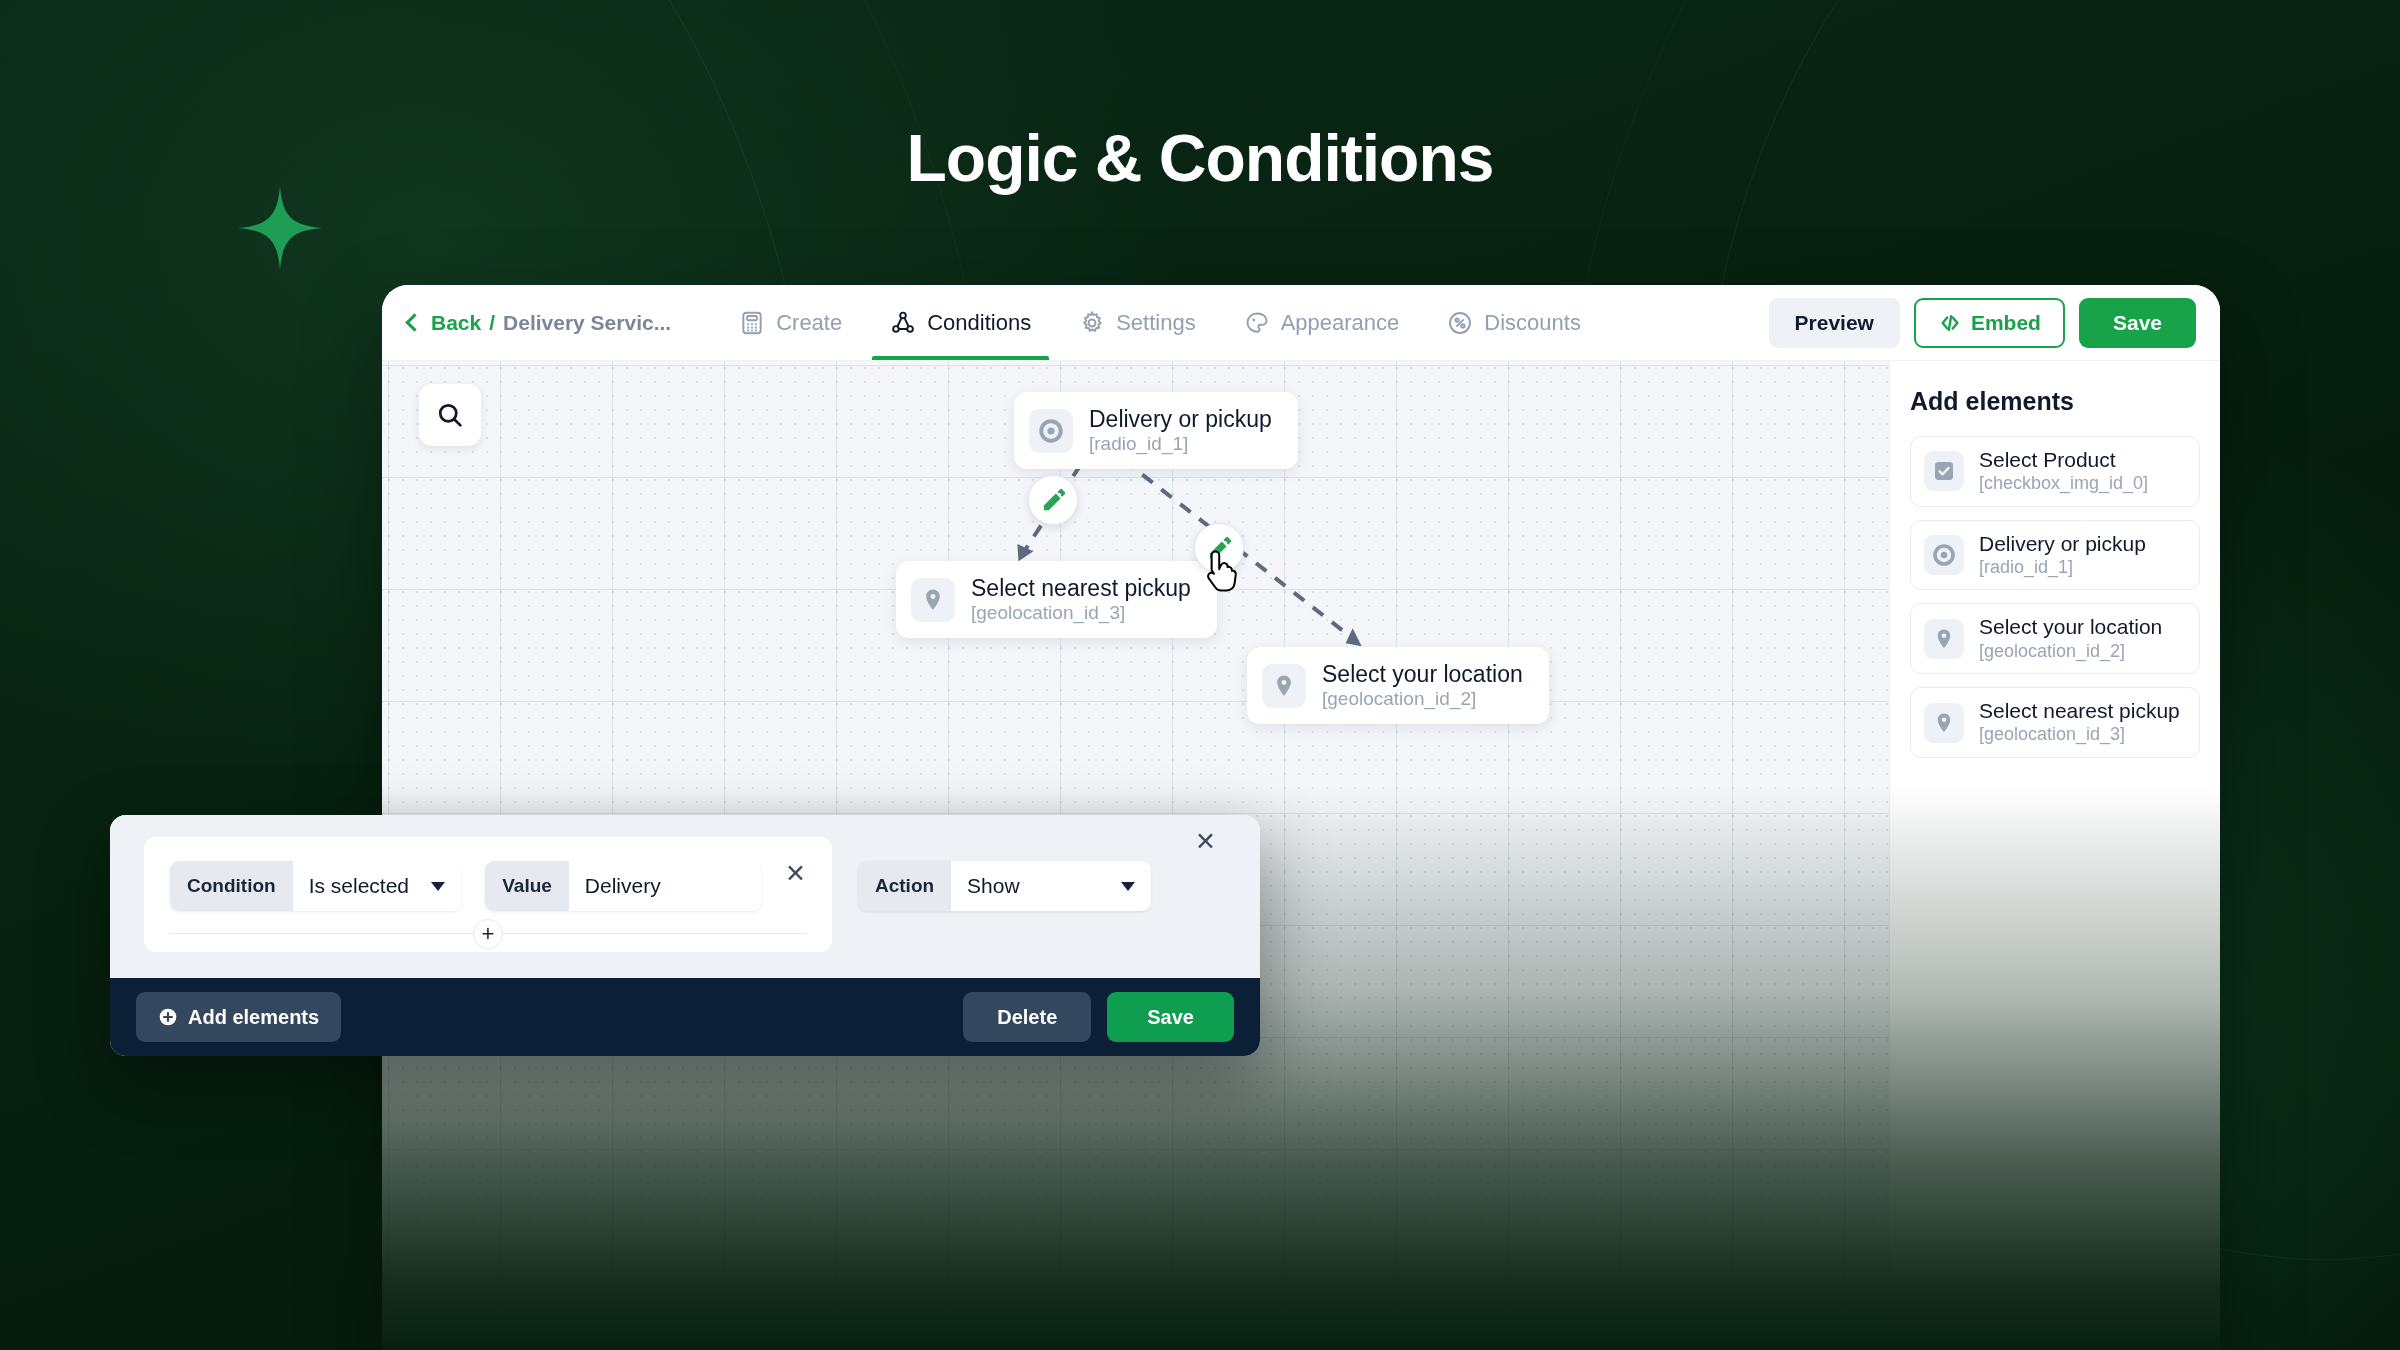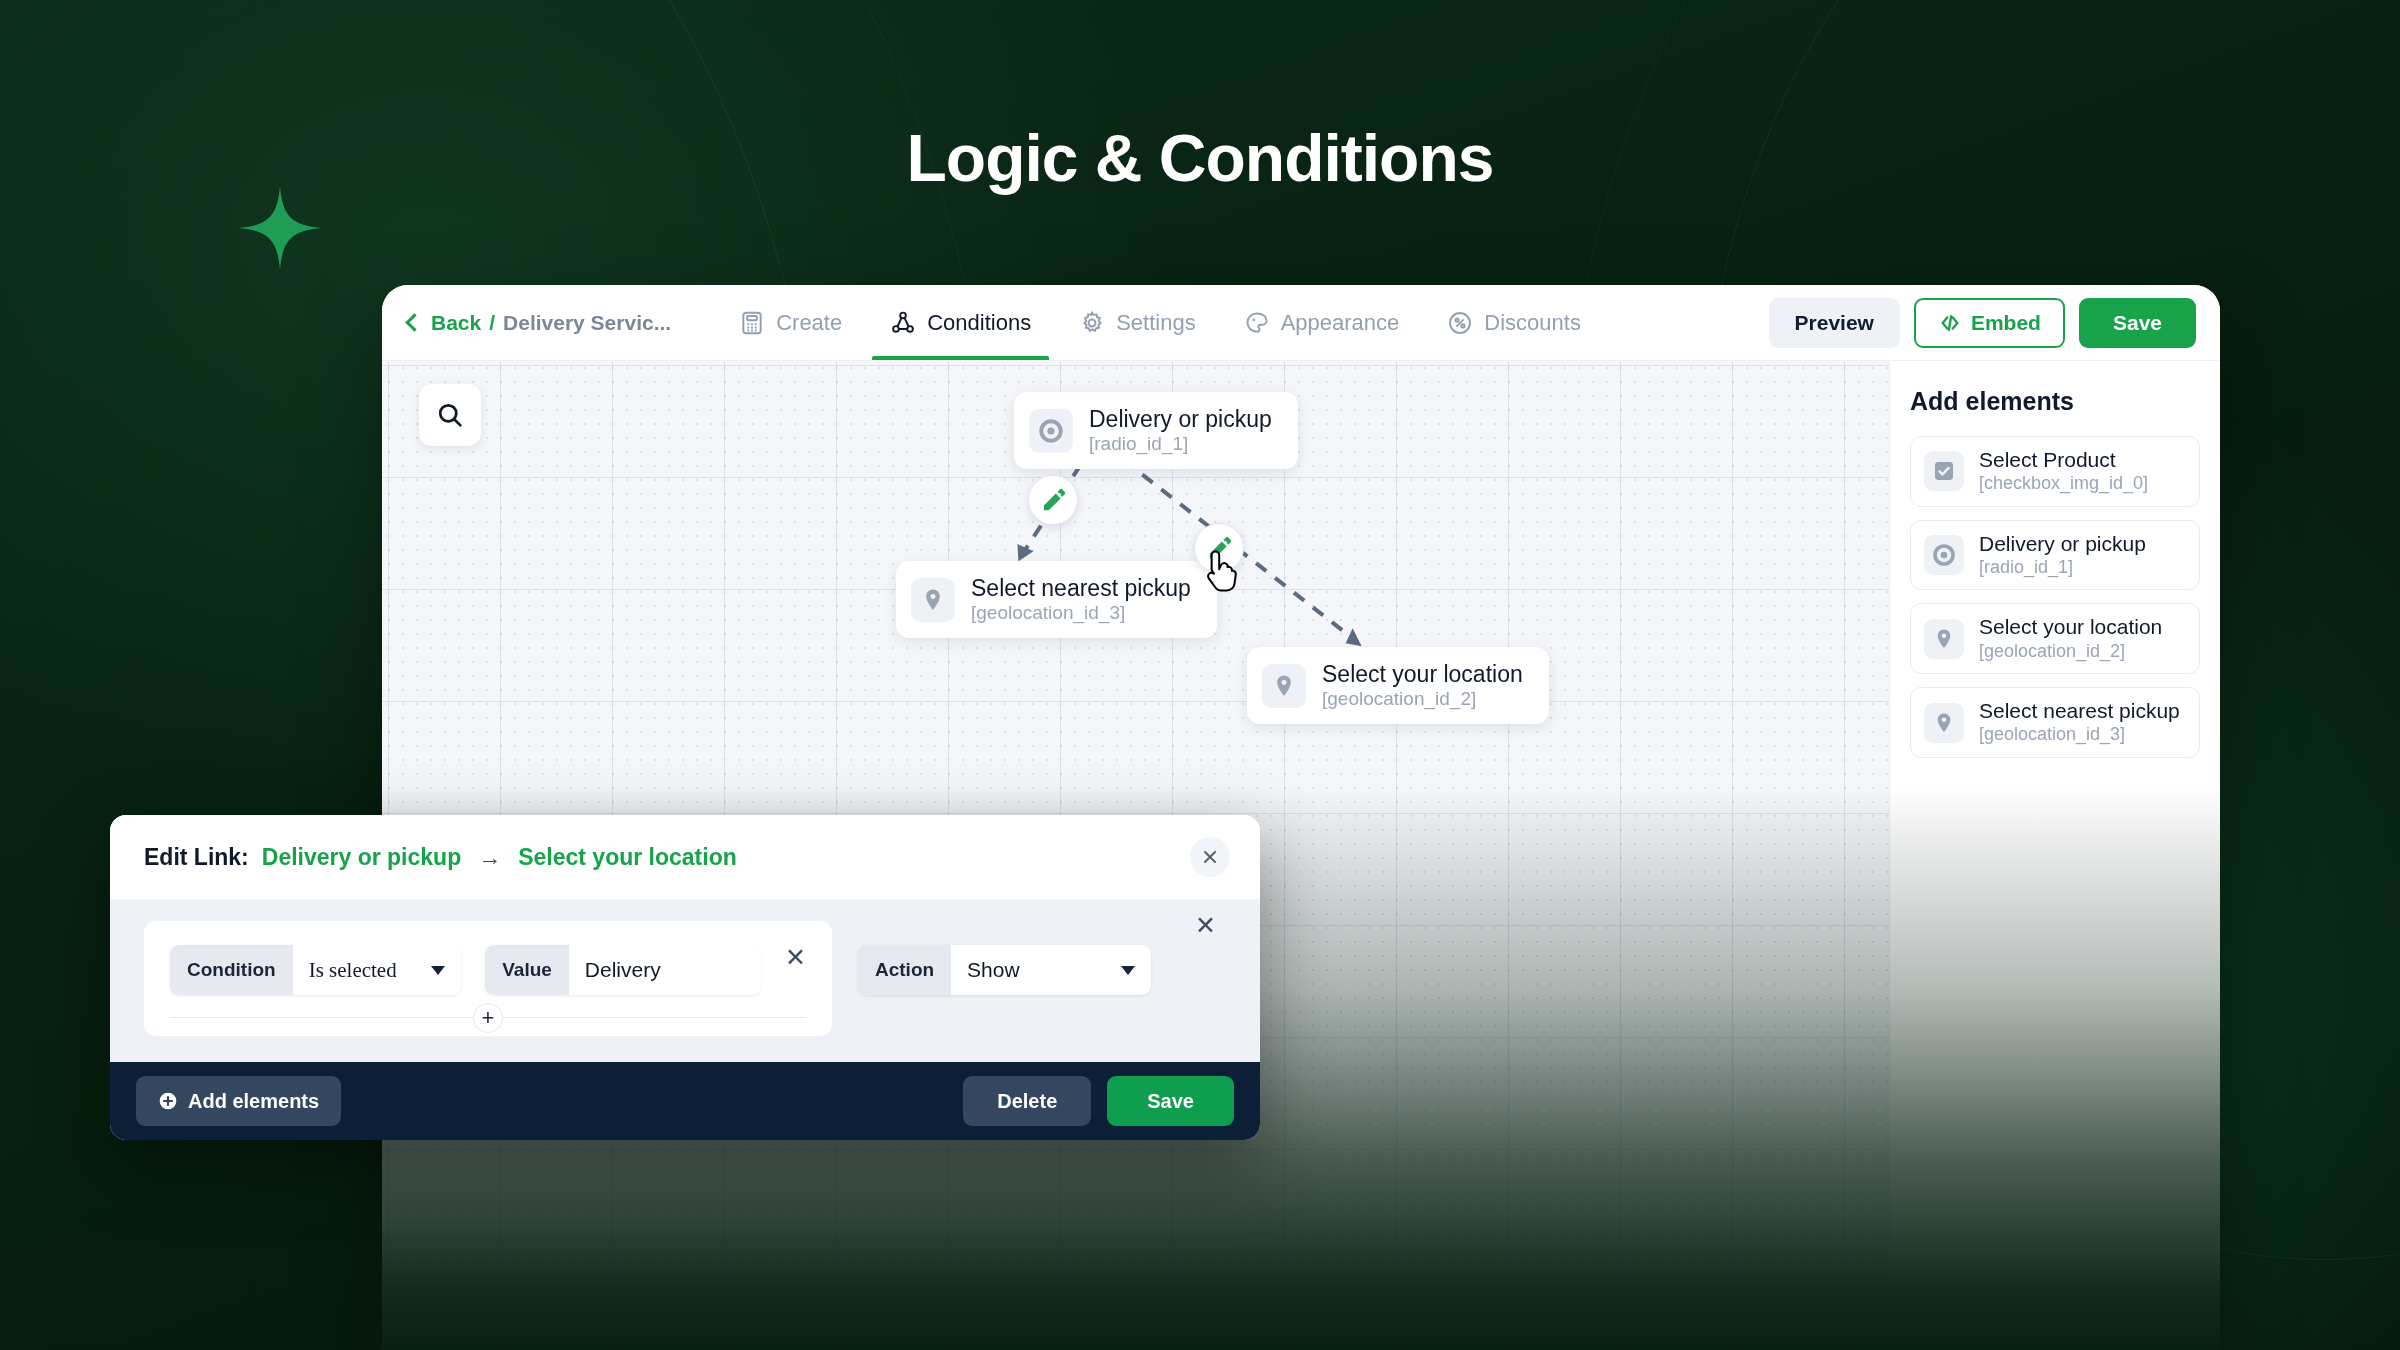--- a/index.html
+++ b/index.html
@@ -254,21 +254,21 @@
   }
   .field-ctl {
     background: #fff;
     display: flex; align-items: center;
     font-size: 21px; color: #101a2b;
     padding: 0 16px;
     height: 50px;
     gap: 12px;
     cursor: pointer;
   }
-  .field-ctl.sel { width: 200px; justify-content: space-between; font-family: Liberation Serif, serif; }
+  .field-ctl.sel { width: 200px; justify-content: space-between; }
   .field-ctl.inp { width: 222px; }
   .caret { width: 0; height: 0; border-left: 7px solid transparent; border-right: 7px solid transparent; border-top: 9px solid #16233a; }
   .row-x { font-size: 25px; color: #3f4c60; cursor: pointer; line-height: 1; }
   .add-div { margin-top: 22px; position: relative; height: 1px; background: #e4e9ef; }
   .add-plus {
     position: absolute; left: 50%; top: 50%; transform: translate(-50%,-50%);
     width: 30px; height: 30px; border-radius: 50%;
     background: #fff; border: 1px solid #e4e9ef;
     display: flex; align-items: center; justify-content: center;
     font-size: 22px; color: #18233a; cursor: pointer; line-height: 1;
@@ -535,31 +535,20 @@
         </div>
       </div>
     </div>
 
   </div>
 </div>
 
 <div class="app-fade"></div>
 
 <div class="modal">
-  <div class="modal-head">
-    <span class="ml-label">Edit Link:</span>
-    <span class="ml-from">Delivery or pickup</span>
-    <span class="ml-arrow">→</span>
-    <span class="ml-to">Select your location</span>
-    <div class="modal-close">
-      <svg width="20" height="20" viewBox="0 0 24 24" stroke="#55616f" stroke-width="2.4" stroke-linecap="round">
-        <path d="M6 6 L18 18 M18 6 L6 18"></path>
-      </svg>
-    </div>
-  </div>
 
   <div class="modal-mid">
     <div class="cond-block">
       <div class="cond-row">
         <div class="field">
           <div class="field-label">Condition</div>
           <div class="field-ctl sel">
             <span>Is selected</span>
             <span class="caret"></span>
           </div>

